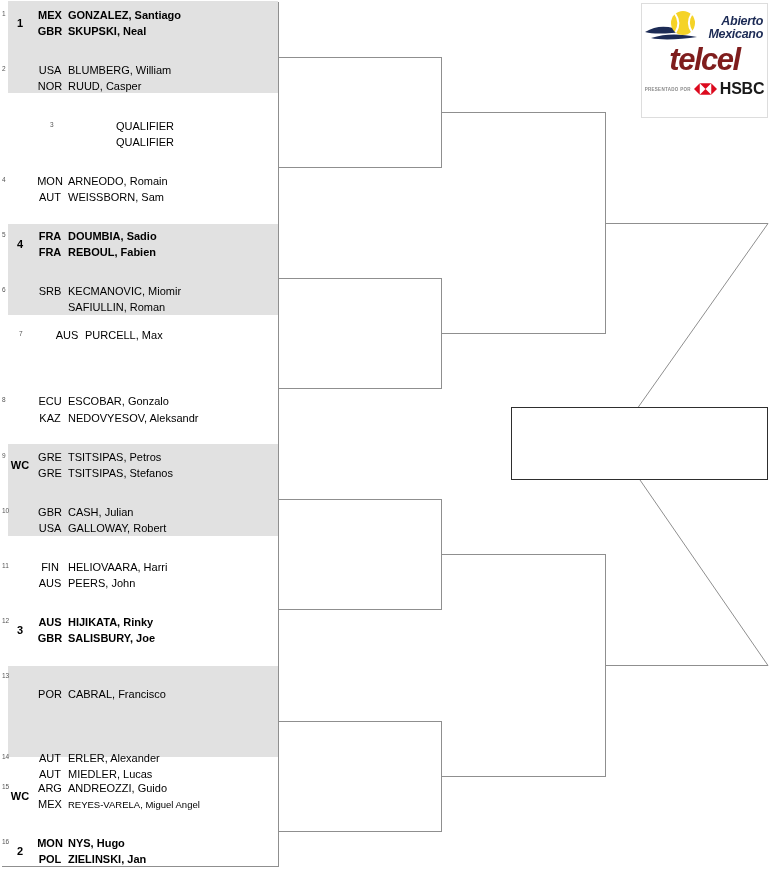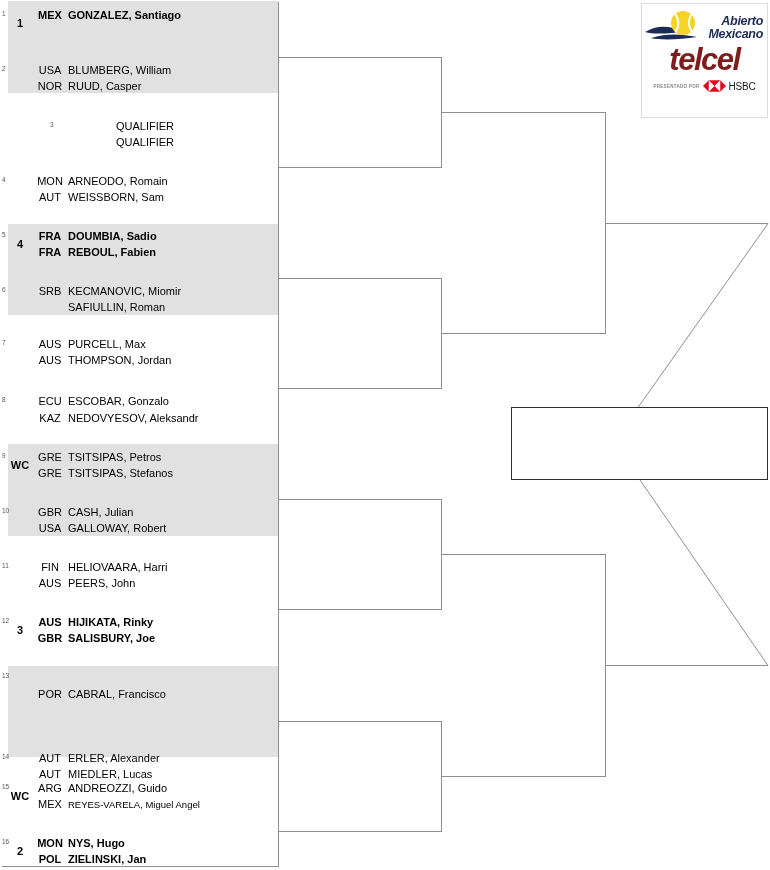--- a/index.html
+++ b/index.html
@@ -27,39 +27,42 @@
   .entry.seeded .pline{font-weight:bold;}
   
   svg.bracket{position:absolute;left:0;top:0;}
   
   .logo-box{position:absolute;left:641px;top:3px;width:125px;height:113px;background:#fff;border:1px solid #ddd;}
   .ballswoosh{position:absolute;left:3px;top:6px;}
   .abierto{position:absolute;right:4px;top:11px;text-align:right;color:#1c2b55;font-weight:bold;font-style:italic;font-size:12.5px;line-height:13px;letter-spacing:-0.3px;}
   .telcel{position:absolute;left:0;top:39px;width:100%;text-align:center;color:#7f1d1d;font-weight:bold;font-style:italic;font-size:31px;line-height:34px;letter-spacing:-1.5px;}
   .presented-row{position:absolute;left:0;top:76px;width:100%;display:flex;align-items:center;justify-content:center;gap:3px;}
   .presented-label{font-size:4.5px;font-weight:bold;color:#888;letter-spacing:0.3px;}
-  .hsbc-text{font-size:10px;font-weight:normal;color:#1a1a1a;letter-spacing:-0.2px;}
+  .hsbc-text{font-size:16px;font-weight:bold;color:#1a1a1a;letter-spacing:-0.2px;}
 </style>
 </head>
 <body>
 
 <div class="page">
 
   <div class="shade s1"></div>
   <div class="shade s2"></div>
   <div class="shade s3"></div>
   <div class="shade s4"></div>
 
   <div id="entries">
       <div class="entry seeded" style="top: 7px;">
     <span class="rownum">1</span>
     <span class="seed">1</span>
     <div class="pline l1">
       <span class="country">MEX</span><span class="pname">GONZALEZ, Santiago</span>
     </div>
+    <div class="pline l2">
+      <span class="country">GBR</span><span class="pname">SKUPSKI, Neal</span>
+    </div>
   </div>
       <div class="entry" style="top: 62.2px;">
     <span class="rownum">2</span>
     <span class="seed"></span>
     <div class="pline l1">
       <span class="country">USA</span><span class="pname">BLUMBERG, William</span>
     </div>
     <div class="pline l2">
       <span class="country">NOR</span><span class="pname">RUUD, Casper</span>
     </div>
@@ -97,28 +100,25 @@
       <div class="entry" style="top: 283px;">
     <span class="rownum">6</span>
     <span class="seed"></span>
     <div class="pline l1">
       <span class="country">SRB</span><span class="pname">KECMANOVIC, Miomir</span>
     </div>
     <div class="pline l2">
       <span class="country"></span><span class="pname">SAFIULLIN, Roman</span>
     </div>
   </div>
-      <div class="entry" style="top: 336px;">
+      <div class="entry" style="top: 327px; margin-left: 17px;">
     <span class="rownum">7</span>
     <span class="seed"></span>
     <div class="pline l1">
       <span class="country">AUS</span><span class="pname">PURCELL, Max</span>
-    </div>
-    <div class="pline l2">
-      <span class="country">AUS</span><span class="pname">THOMPSON, Jordan</span>
     </div>
   </div>
       <div class="entry" style="top: 393.4px;">
     <span class="rownum">8</span>
     <span class="seed"></span>
     <div class="pline l1">
       <span class="country">ECU</span><span class="pname">ESCOBAR, Gonzalo</span>
     </div>
     <div class="pline l2">
       <span class="country">KAZ</span><span class="pname">NEDOVYESOV, Aleksandr</span>

